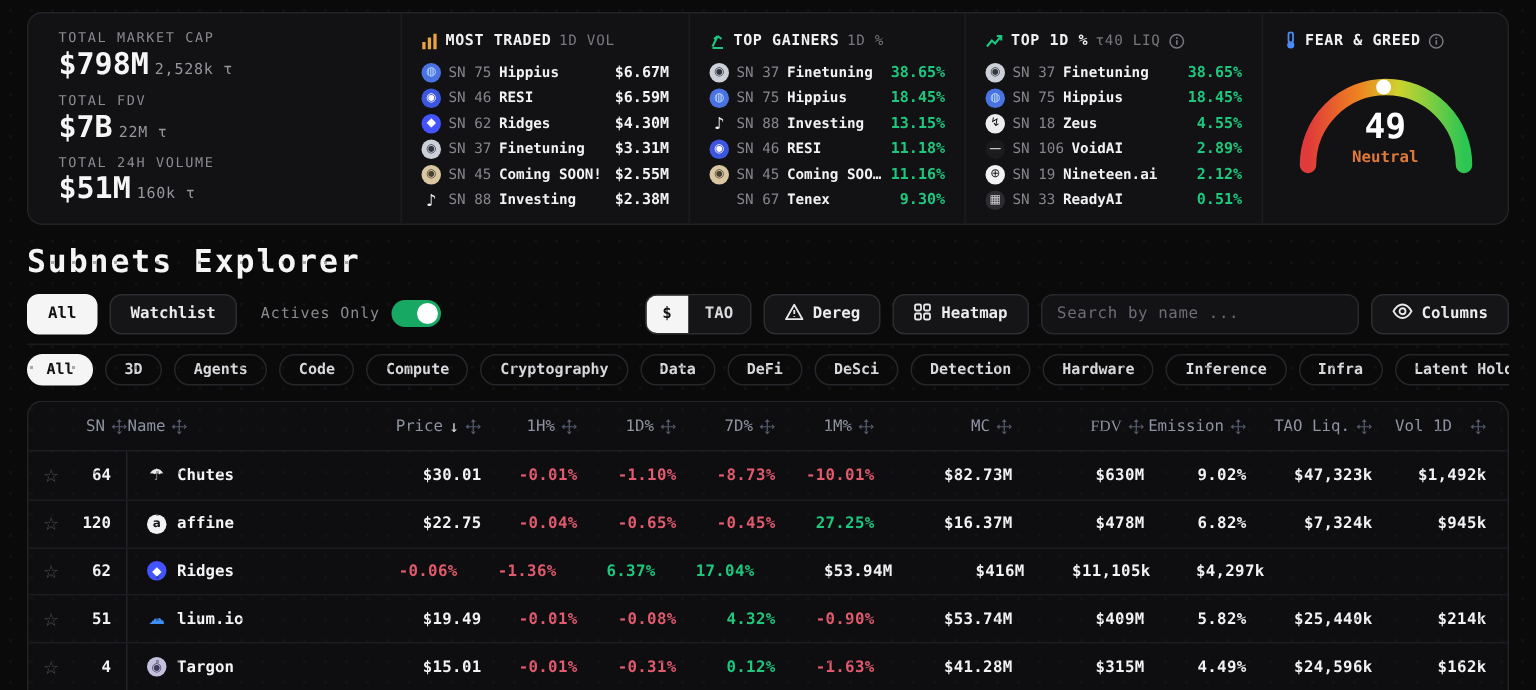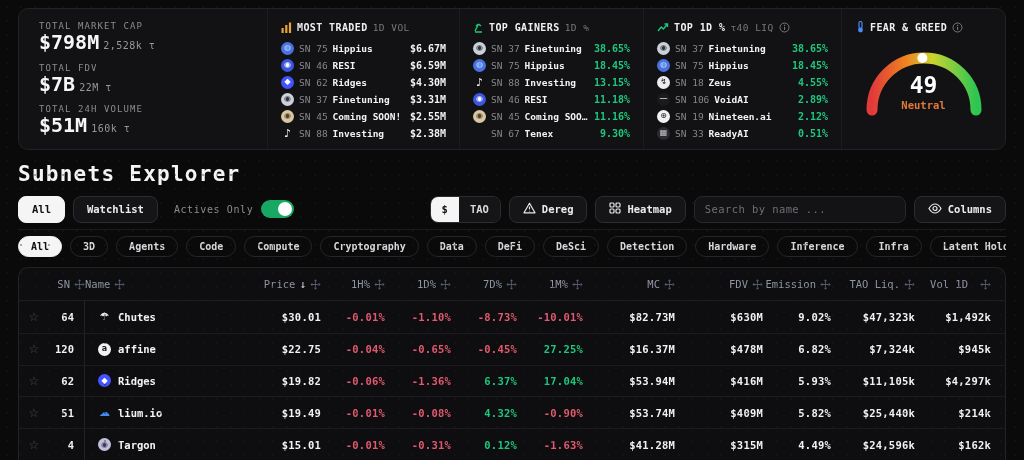--- a/index.html
+++ b/index.html
@@ -422,21 +422,21 @@
         </span>
       </div>
       <div class="cell hcell r" style="width: 92px; flex: 0 0 92px;">
         <span>MC</span>
         <span class="mv">
           <svg width="11" height="11" viewBox="0 0 16 16">
             <path d="M8 0.5 L10.4 3.4 H5.6 Z M8 15.5 L10.4 12.6 H5.6 Z M0.5 8 L3.4 5.6 V10.4 Z M15.5 8 L12.6 5.6 V10.4 Z M2.8 7.4 H13.2 V8.6 H2.8 Z M7.4 2.8 H8.6 V13.2 H7.4 Z" fill="#5b6478"></path>
           </svg>
         </span>
       </div>
-      <div class="cell hcell r" style="width: 88px; flex: 0 0 88px;">
+      <div class="cell hcell r" style="width: 88px; flex: 0 0 88px; font-family: Liberation Serif, serif;">
         <span>FDV</span>
         <span class="mv">
           <svg width="11" height="11" viewBox="0 0 16 16">
             <path d="M8 0.5 L10.4 3.4 H5.6 Z M8 15.5 L10.4 12.6 H5.6 Z M0.5 8 L3.4 5.6 V10.4 Z M15.5 8 L12.6 5.6 V10.4 Z M2.8 7.4 H13.2 V8.6 H2.8 Z M7.4 2.8 H8.6 V13.2 H7.4 Z" fill="#5b6478"></path>
           </svg>
         </span>
       </div>
       <div class="cell hcell r" style="width: 68px; flex: 0 0 68px;">
         <span>Emission</span>
         <span class="mv">
@@ -551,43 +551,37 @@
         <div class="cell c" style="flex: 0 0 30px;">
           <span class="star icon-glyph">☆</span>
         </div>
         <div class="cell r cell-sn-border" style="flex: 0 0 36px;">
           <span class="sn-val">62</span>
         </div>
         <div class="cell l name-cell" style="flex: 0 0 156px;">
           <span class="coin-ic icon-glyph" style="background: rgb(67, 83, 255); color: rgb(255, 255, 255);">◆</span>
           <span>Ridges</span>
         </div>
-        <div class="cell r" style="flex: 0 0 80px;">
-          <span class="num">$19.82</span>
-        </div>
         <div class="cell r" style="flex: 0 0 64px;">
           <span class="num neg">-0.06%</span>
         </div>
         <div class="cell r" style="flex: 0 0 66px;">
           <span class="num neg">-1.36%</span>
         </div>
         <div class="cell r" style="flex: 0 0 66px;">
           <span class="num pos">6.37%</span>
         </div>
         <div class="cell r" style="flex: 0 0 66px;">
           <span class="num pos">17.04%</span>
         </div>
         <div class="cell r" style="flex: 0 0 92px;">
           <span class="num">$53.94M</span>
         </div>
         <div class="cell r" style="flex: 0 0 88px;">
           <span class="num">$416M</span>
-        </div>
-        <div class="cell r" style="flex: 0 0 68px;">
-          <span class="num">5.93%</span>
         </div>
         <div class="cell r" style="flex: 0 0 84px;">
           <span class="num">$11,105k</span>
         </div>
         <div class="cell r last-pad" style="flex: 0 0 90px;">
           <span class="num">$4,297k</span>
         </div>
       </div>
       <div class="trow">
         <div class="cell c" style="flex: 0 0 30px;">

